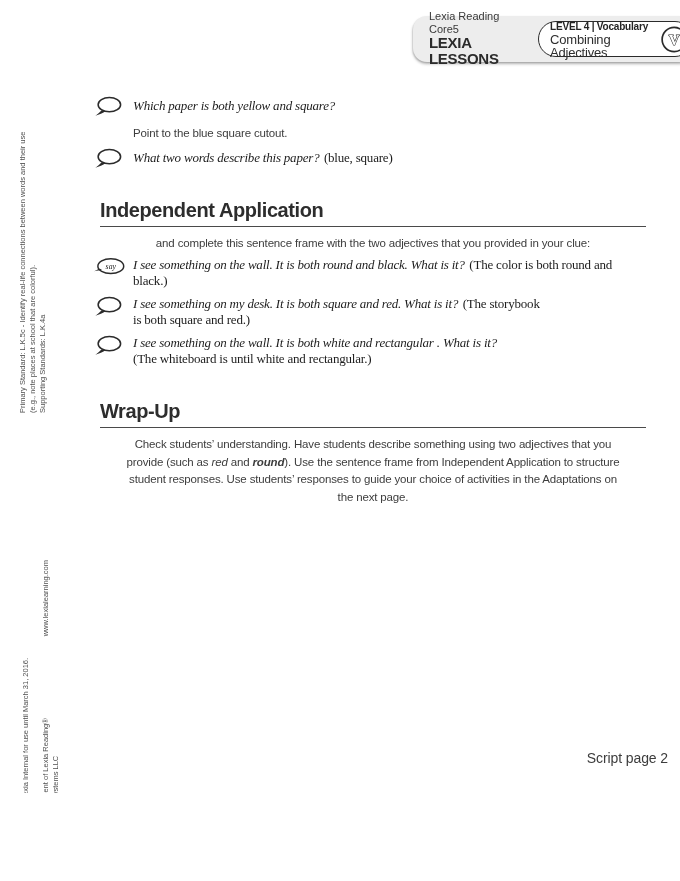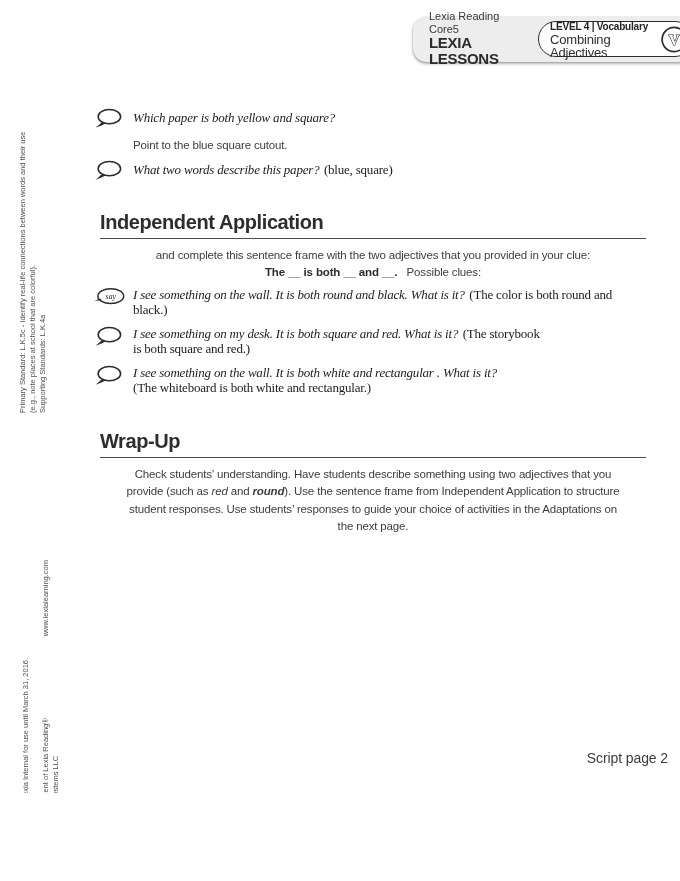--- a/index.html
+++ b/index.html
@@ -22,21 +22,21 @@
 
   
   .vblock{position:absolute;transform:rotate(-90deg);transform-origin:0 100%;
           font-size:7.5px;line-height:10px;color:#4f4f4f;letter-spacing:0;}
   .vblock div{white-space:nowrap;}
   .vblock-a{left:48px;top:383px;width:320px;}
   .vblock-b{left:61px;top:838px;width:318px;}
   .vline-flex{display:flex;justify-content:space-between;width:318px;}
 
   
-  .content{position:absolute;left:100px;top:108px;width:546px;}
+  .content{position:absolute;left:100px;top:96px;width:546px;}
   .script-row{position:relative;padding-left:33px;margin-bottom:9px;min-height:17px;}
   .script-row .bubble{position:absolute;left:-6px;top:0px;}
   .serif-it{font-family:"Liberation Serif",serif;font-style:italic;font-size:13px;color:#1c1c1c;
             letter-spacing:-.2px;white-space:nowrap;}
   .serif-rg{font-family:"Liberation Serif",serif;font-size:13px;color:#1c1c1c;letter-spacing:-.2px;}
   .sans-line{font-size:11.5px;color:#3d3d3d;letter-spacing:-.15px;white-space:nowrap;line-height:15.5px;text-align:center;}
 
   .section{margin-top:0;}
   .sec-title{font-size:20px;font-weight:bold;color:#2d2d2d;letter-spacing:-.4px;margin:0 0 4px 0;}
   .sec-rule{border:none;border-top:1.6px solid #4a4a4a;margin:0 0 9px 0;width:546px;}
@@ -109,25 +109,20 @@
       <span class="serif-it">What two words describe this paper?</span>
       <span class="serif-rg">(blue, square)</span>
     </div>
 
     <div class="gap-ia"></div>
 
     <div class="section">
       <h2 class="sec-title">Independent Application</h2>
       <hr class="sec-rule">
       <div class="para sans-line">and complete this sentence frame with the two adjectives that you provided in your clue:</div>
-      <div class="para sans-line">
-        <span class="bold">The __ is both __ and __.</span>
-        <span>&nbsp;</span>
-        <span>Possible clues:</span>
-      </div>
 
       <div class="clues">
 
         <div class="clue">
           <svg class="bubble" width="31" height="20" viewBox="0 0 36 23">
             <ellipse cx="19.5" cy="10.5" rx="15" ry="8.6" fill="#fff" stroke="#2b2b2b" stroke-width="1.7"></ellipse>
             <path d="M6 13.5 C3.5 15 1.5 15.8 0.3 16.3 C3.8 16.2 6.8 15.3 9.3 14.2 Z" fill="#2b2b2b"></path>
             <text x="19.5" y="13.8" text-anchor="middle" font-size="9" font-style="italic" font-family="Liberation Serif, serif" fill="#1c1c1c">say</text>
           </svg>
           <div class="clue-line">
@@ -151,21 +146,21 @@
 
         <div class="clue">
           <svg class="bubble" width="28" height="21" viewBox="0 0 30 23">
             <ellipse cx="16.5" cy="9.5" rx="12.3" ry="7.8" fill="#fff" stroke="#2b2b2b" stroke-width="1.7"></ellipse>
             <path d="M8 15.5 C5.5 18 3 20.3 1.2 21.5 C5.2 20.6 9.6 18.6 12.6 16.4 Z" fill="#2b2b2b"></path>
           </svg>
           <div class="clue-line">
             <span class="serif-it" style="white-space:normal;">I see something on the wall. It is both white and rectangular . What is it?</span>
             <span class="serif-rg"></span>
           </div>
-          <div class="clue-line serif-rg">(The whiteboard is both white and rectangular.)</div>
+          <div class="clue-line serif-rg">(The whiteboard is until white and rectangular.)</div>
         </div>
 
       </div>
     </div>
 
     <div class="gap-wu"></div>
 
     <div class="section">
       <h2 class="sec-title">Wrap-Up</h2>
       <hr class="sec-rule">

